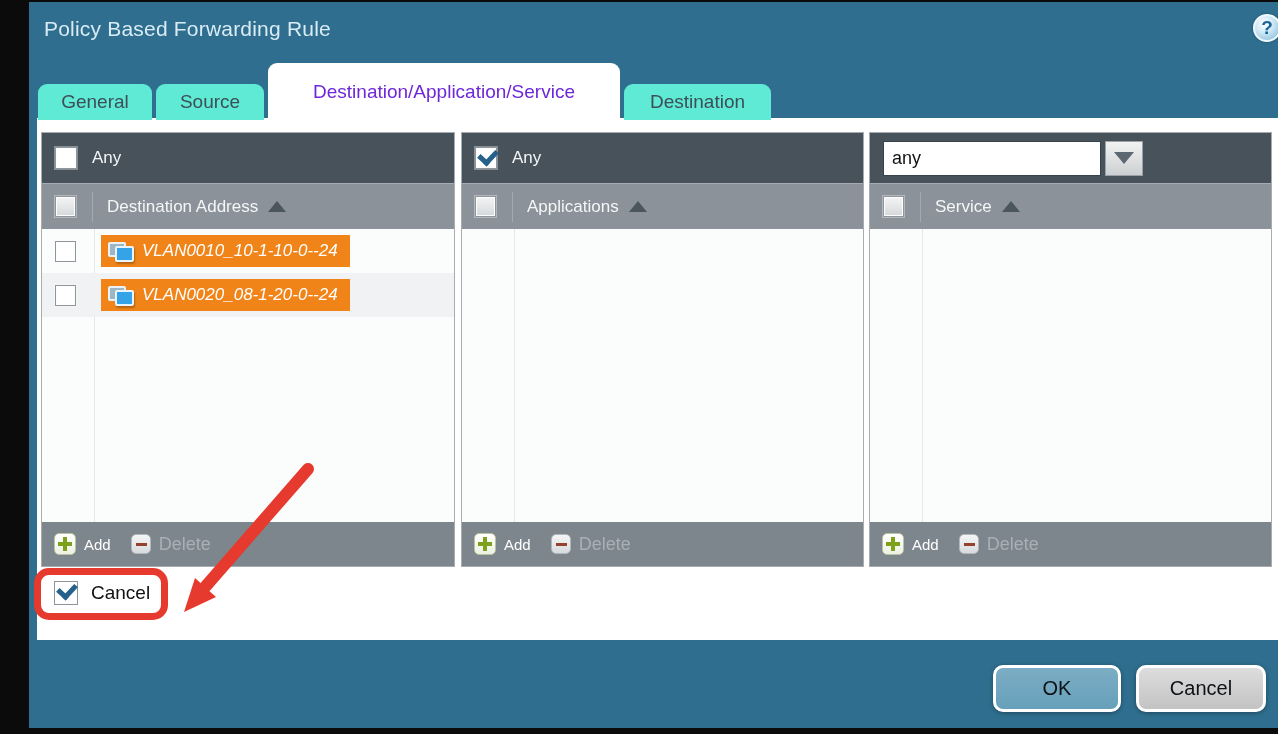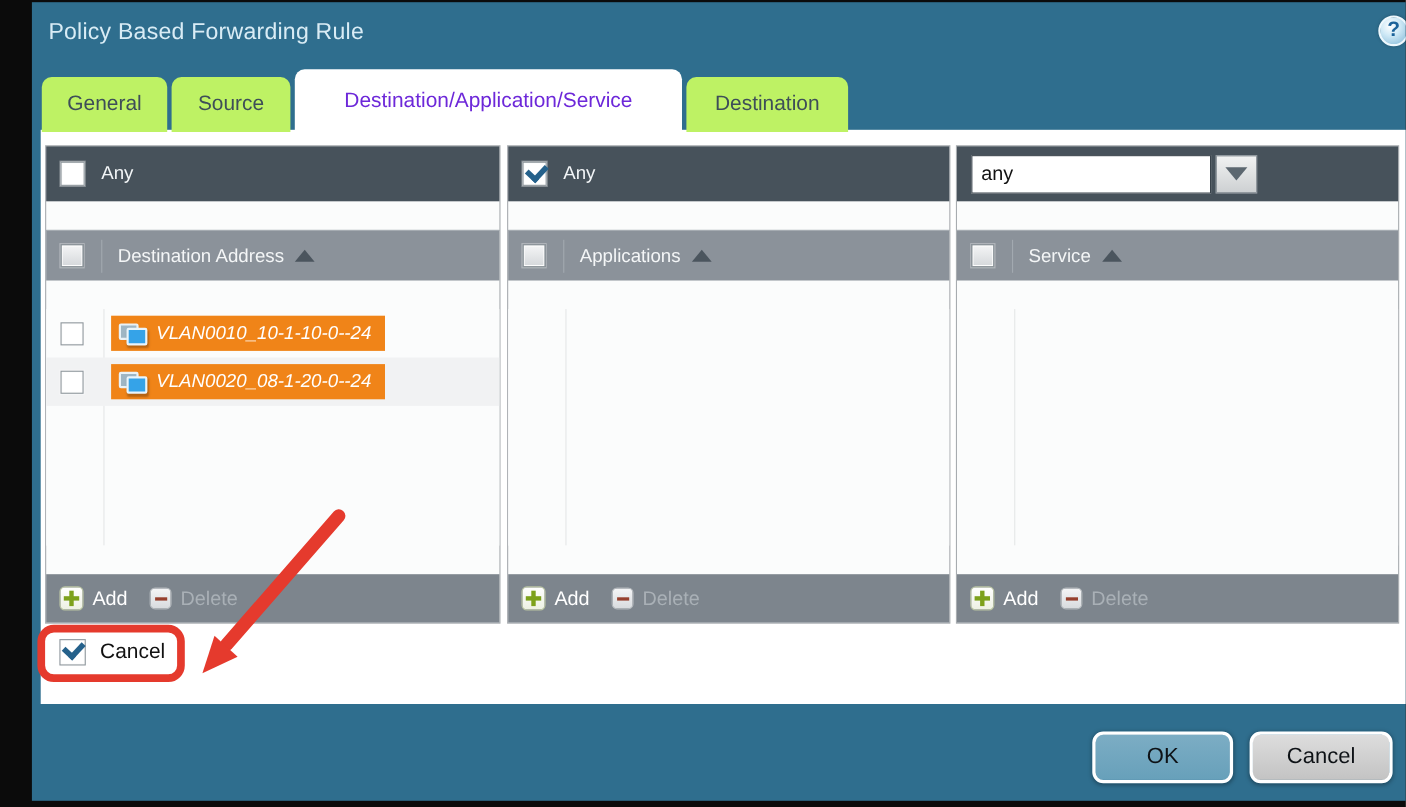--- a/index.html
+++ b/index.html
@@ -11,31 +11,31 @@
   
   .title { position:absolute; left:15px; top:15px; font-size:21px; color:#d9ecf5; letter-spacing:.2px; }
   .help-icon { position:absolute; right:18px; top:12px; width:28px; height:28px; border-radius:50%;
     background:radial-gradient(circle at 38% 32%, #ffffff 0%, #cfe9f6 40%, #7fb6d6 100%);
     border:2px solid #eef8fd; color:#1c639a; font-size:19px; font-weight:bold;
     display:flex; align-items:center; justify-content:center; cursor:pointer;
     box-shadow:0 0 3px rgba(0,0,0,.25); }
 
   
   .tab-bar { position:absolute; left:9px; top:61px; height:57px; display:flex; align-items:flex-end; gap:4px; z-index:3; }
-  .tab { height:50px; background:#bef264; border-radius:9px 9px 0 0; color:#3e4e58; font-size:19px;
+  .tab { height:36px; background:#5eead4; border-radius:9px 9px 0 0; color:#3e4e58; font-size:19px;
     display:flex; align-items:center; justify-content:center; padding:0 20px; cursor:pointer; }
   .tab.active { height:57px; background:#ffffff; color:#6d28d9; }
   .tab-general { min-width:114px; } .tab-source { min-width:108px; }
   .tab-das { min-width:352px; } .tab-forwarding { min-width:147px; }
 
   
   .content { position:absolute; left:8px; top:116px; width:1252px; height:522px; background:#ffffff; z-index:2; }
 
   .panel { position:absolute; top:14px; height:435px; border:1px solid #a8acb0; background:#fbfcfc;
-    display:flex; flex-direction:column;gap:26px; }
+    display:flex; flex-direction:column; }
   .panel-destination { left:4px;  width:414px; }
   .panel-applications { left:424px; width:403px; }
   .panel-service { left:832px; width:403px; }
 
   .any-row { flex:0 0 50px; background:#47525b; display:flex; align-items:center; padding:0 13px; gap:15px; }
   .any-label { color:#f2f5f7; font-size:17px; }
 
   .col-row { flex:0 0 46px; background:#8b929a; border-top:1px solid #a5abb1; display:flex; align-items:center; padding:0 13px; }
   .col-div { width:1px; height:30px; background:#a2a9b0; margin:0 14px 0 16px; }
   .col-label { color:#f4f6f7; font-size:17px; }
@@ -51,21 +51,21 @@
   .chip { height:32px; background:#f08418; display:inline-flex; align-items:center; gap:9px; padding:0 12px 0 6px; cursor:pointer; }
   .chip-label { color:#ffffff; font-size:17px; }
 
   .net-icon { position:relative; width:26px; height:22px; display:inline-block; }
   .net-icon::before { content:''; position:absolute; left:1px; top:2px; width:14px; height:11px;
     background:#9fb6c4; border:2px solid #e9f2f7; border-radius:2px; }
   .net-icon::after { content:''; position:absolute; left:8px; top:6px; width:15px; height:12px;
     background:#35a3e8; border:2px solid #eaf5fb; border-radius:2px; box-shadow:1px 2px 2px rgba(0,0,0,.25); }
 
   .panel-foot { flex:0 0 44px; background:#7d858d; display:flex; align-items:center; padding:0 12px; gap:20px; }
-  .btn-add { display:flex; align-items:center; gap:8px; color:#ffffff; font-size:18px; cursor:pointer; }
+  .btn-add { display:flex; align-items:center; gap:8px; color:#ffffff; font-size:15px; cursor:pointer; }
   .plus-icon { position:relative; width:22px; height:22px; border-radius:5px; border:1px solid #b9c4a2;
     background:linear-gradient(#ffffff,#edf1e3); }
   .plus-icon::before { content:''; position:absolute; left:3px; top:8px; width:14px; height:4px; background:#7da11c; }
   .plus-icon::after  { content:''; position:absolute; left:8px; top:3px; width:4px; height:14px; background:#7da11c; }
   .btn-del { display:flex; align-items:center; gap:8px; color:#a9b0b6; font-size:18px; cursor:pointer; }
   .minus-icon { position:relative; width:20px; height:20px; border-radius:5px; border:1px solid #b3b8bc;
     background:linear-gradient(#f4f5f6,#d8dbde); }
   .minus-icon::before { content:''; position:absolute; left:4px; top:8px; width:11px; height:3px; background:#96402e; }
 
   

